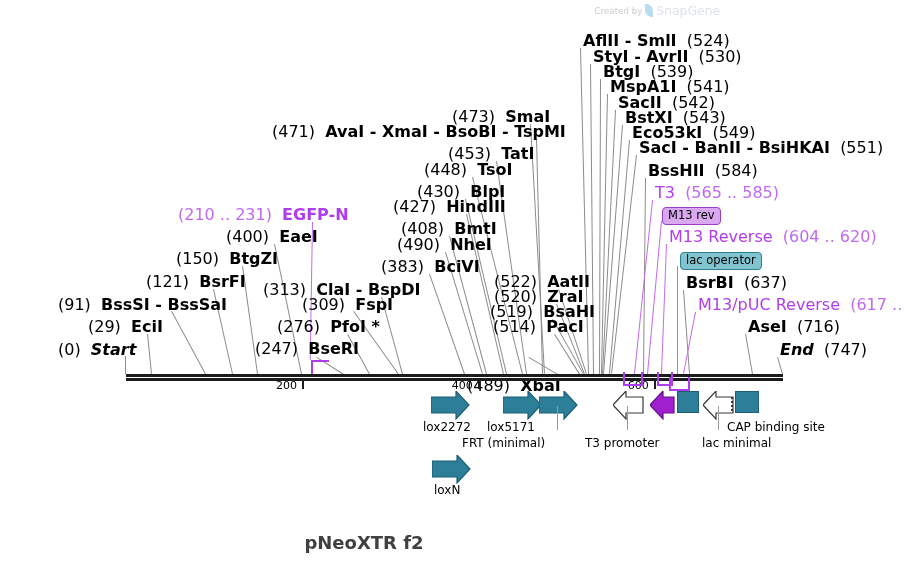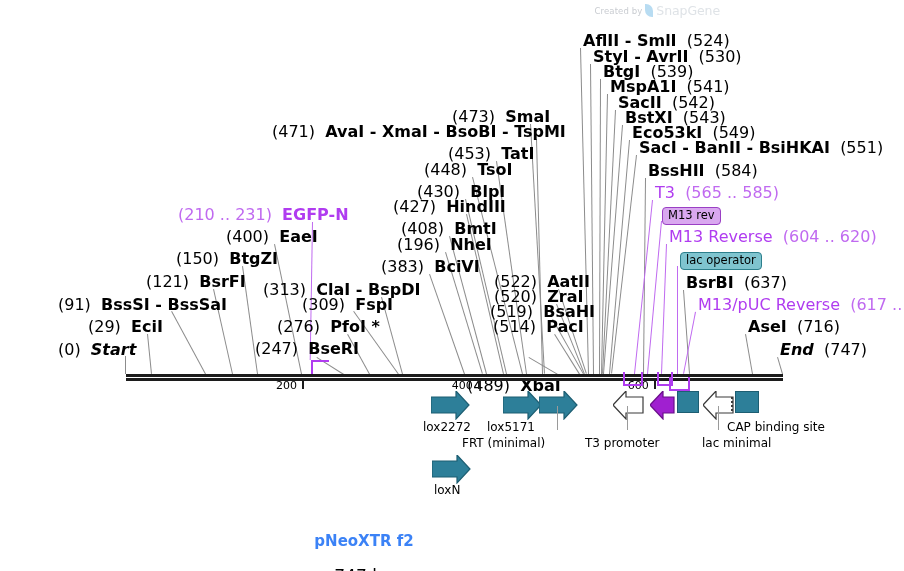--- a/index.html
+++ b/index.html
@@ -51,21 +51,21 @@
   
   .span{position:absolute;height:2px;background:#b03cf0;}
   .spanvert{position:absolute;width:2px;background:#b03cf0;}
   .arrow{position:absolute;height:28px;}
   .arrow svg{display:block;}
   .featlbl{position:absolute;font-size:12px;color:#000;white-space:nowrap;}
   .stem{position:absolute;width:1px;background:#9a9a9a;}
 
   
   #title{position:absolute;width:100%;text-align:center;}
-  #title .t1{font-size:15px;font-weight:bold;color:#3b82f6;}
+  #title .t1{font-size:18px;font-weight:bold;color:#404040;}
   #title .t2{font-size:17px;color:#000;margin-top:16px;}
 </style>
 </head>
 <body>
 
 <div id="stage">
 
   <div class="brand">
     <span class="cb">Created by</span>
     <span class="leaf">
@@ -125,21 +125,21 @@
       <div class="lbl" style="left: 58px; top: 298px;"><span class="pos">(91)</span>&nbsp; <span class="nm">BssSI</span><span class="dash"> - </span><span class="nm">BssSaI</span></div>
       <div class="lbl" style="left: 146px; top: 275px;"><span class="pos">(121)</span>&nbsp; <span class="nm">BsrFI</span></div>
       <div class="lbl" style="left: 176px; top: 252px;"><span class="pos">(150)</span>&nbsp; <span class="nm">BtgZI</span></div>
       <div class="lbl" style="left: 226px; top: 230px;"><span class="pos">(400)</span>&nbsp; <span class="nm">EaeI</span></div>
       <div class="lbl purple" style="left: 178px; top: 208px;"><span class="pos">(210 .. 231)</span>&nbsp; <span class="nm">EGFP-N</span></div>
       <div class="lbl" style="left: 255px; top: 342px;"><span class="pos">(247)</span>&nbsp; <span class="nm">BseRI</span></div>
       <div class="lbl" style="left: 277px; top: 320px;"><span class="pos">(276)</span>&nbsp; <span class="nm">PfoI *</span></div>
       <div class="lbl" style="left: 302px; top: 298px;"><span class="pos">(309)</span>&nbsp; <span class="nm">FspI</span></div>
       <div class="lbl" style="left: 263px; top: 283px;"><span class="pos">(313)</span>&nbsp; <span class="nm">ClaI</span><span class="dash"> - </span><span class="nm">BspDI</span></div>
       <div class="lbl" style="left: 381px; top: 260px;"><span class="pos">(383)</span>&nbsp; <span class="nm">BciVI</span></div>
-      <div class="lbl" style="left: 397px; top: 238px;"><span class="pos">(196)</span>&nbsp; <span class="nm">NheI</span></div>
+      <div class="lbl" style="left: 397px; top: 238px;"><span class="pos">(490)</span>&nbsp; <span class="nm">NheI</span></div>
       <div class="lbl" style="left: 401px; top: 222px;"><span class="pos">(408)</span>&nbsp; <span class="nm">BmtI</span></div>
       <div class="lbl" style="left: 393px; top: 200px;"><span class="pos">(427)</span>&nbsp; <span class="nm">HindIII</span></div>
       <div class="lbl" style="left: 417px; top: 185px;"><span class="pos">(430)</span>&nbsp; <span class="nm">BlpI</span></div>
       <div class="lbl" style="left: 424px; top: 163px;"><span class="pos">(448)</span>&nbsp; <span class="nm">TsoI</span></div>
       <div class="lbl" style="left: 448px; top: 147px;"><span class="pos">(453)</span>&nbsp; <span class="nm">TatI</span></div>
       <div class="lbl" style="left: 272px; top: 125px;"><span class="pos">(471)</span>&nbsp; <span class="nm">AvaI</span><span class="dash"> - </span><span class="nm">XmaI</span><span class="dash"> - </span><span class="nm">BsoBI</span><span class="dash"> - </span><span class="nm">TspMI</span></div>
       <div class="lbl" style="left: 452px; top: 110px;"><span class="pos">(473)</span>&nbsp; <span class="nm">SmaI</span></div>
       <div class="lbl" style="left: 467px; top: 343px; margin-top: 36px;"><span class="pos">(489)</span>&nbsp; <span class="nm">XbaI</span></div>
       <div class="lbl" style="left: 493px; top: 320px;"><span class="pos">(514)</span>&nbsp; <span class="nm">PacI</span></div>
       <div class="lbl" style="left: 490px; top: 305px;"><span class="pos">(519)</span>&nbsp; <span class="nm">BsaHI</span></div>

